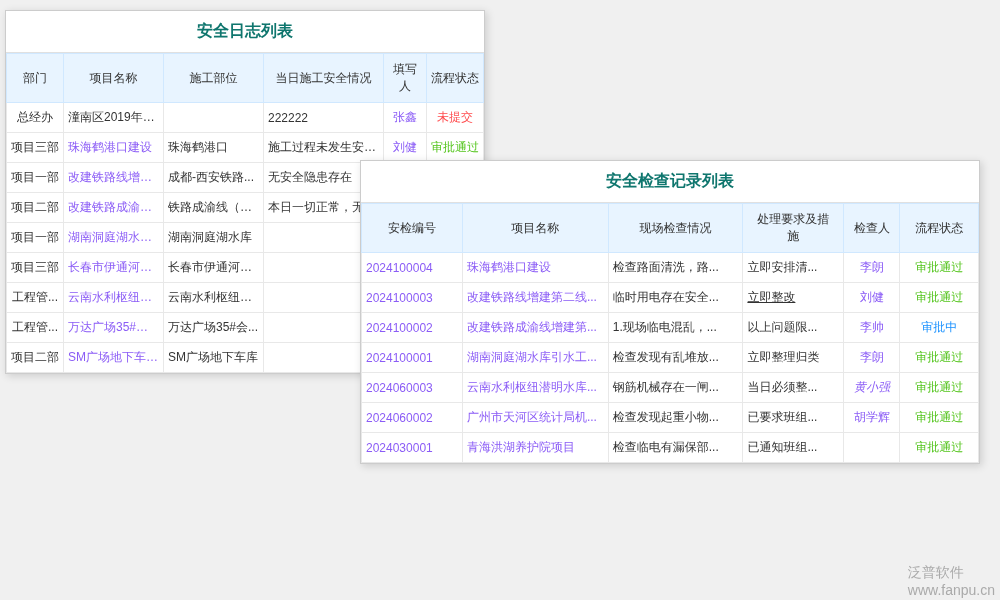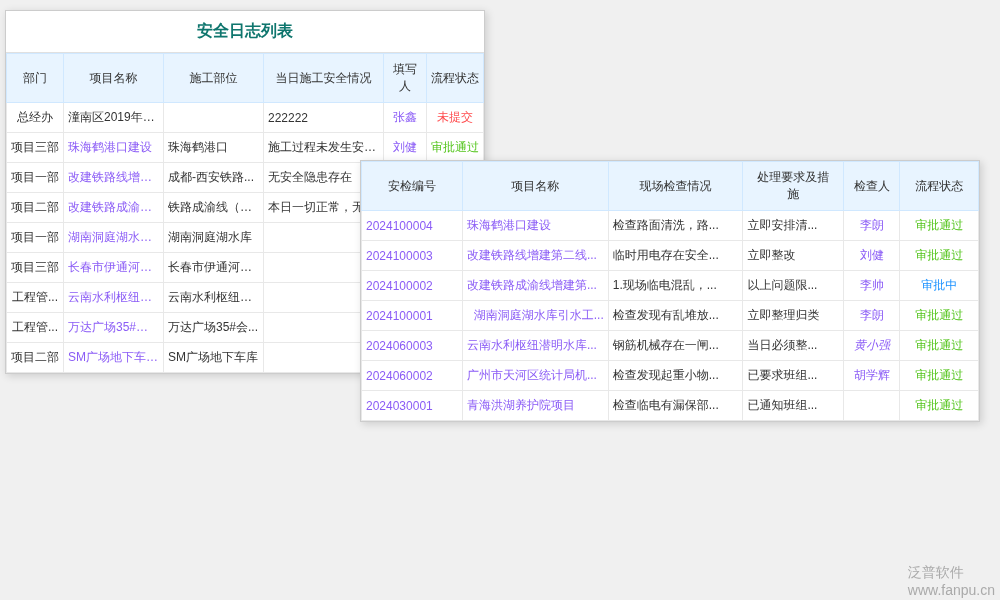--- a/index.html
+++ b/index.html
@@ -189,20 +189,21 @@
           <td style="max-width: 100px; overflow: hidden; text-overflow: ellipsis; white-space: nowrap; text-align: left;">SM广场地下车库</td>
           <td style="max-width: 120px; overflow: hidden; text-overflow: ellipsis; white-space: nowrap; text-align: left;"></td>
           <td></td>
           <td></td>
         </tr>
       </tbody>
   </table>
 </div>
 
 <div class="panel panel-right">
+  <div class="panel-title">安全检查记录列表</div>
   <table>
     <thead>
       <tr>
         <th style="width:90px">安检编号</th>
         <th style="width:130px">项目名称</th>
         <th style="width:120px">现场检查情况</th>
         <th style="width:90px">处理要求及措<br>施</th>
         <th style="width:50px">检查人</th>
         <th style="width:70px">流程状态</th>
       </tr>
@@ -213,35 +214,35 @@
           <td class="link-blue" style="overflow: hidden; text-overflow: ellipsis; white-space: nowrap; text-align: left;">珠海鹤港口建设</td>
           <td style="overflow: hidden; text-overflow: ellipsis; white-space: nowrap; text-align: left;">检查路面清洗，路...</td>
           <td style="overflow: hidden; text-overflow: ellipsis; white-space: nowrap; text-align: left;">立即安排清...</td>
           <td class="link-blue" style="overflow: hidden; text-overflow: ellipsis; white-space: nowrap;">李朗</td>
           <td class="status-approved" style="overflow: hidden; text-overflow: ellipsis; white-space: nowrap;">审批通过</td>
         </tr>
         <tr>
           <td class="link-blue" style="overflow: hidden; text-overflow: ellipsis; white-space: nowrap; text-align: left;">2024100003</td>
           <td class="link-blue" style="overflow: hidden; text-overflow: ellipsis; white-space: nowrap; text-align: left; margin-left: 36px;">改建铁路线增建第二线...</td>
           <td style="overflow: hidden; text-overflow: ellipsis; white-space: nowrap; text-align: left;">临时用电存在安全...</td>
-          <td style="overflow: hidden; text-overflow: ellipsis; white-space: nowrap; text-align: left;">立即整改</td>
+          <td style="overflow: hidden; text-overflow: ellipsis; white-space: nowrap; text-align: left; text-decoration: underline;">立即整改</td>
           <td class="link-blue" style="overflow: hidden; text-overflow: ellipsis; white-space: nowrap;">刘健</td>
           <td class="status-approved" style="overflow: hidden; text-overflow: ellipsis; white-space: nowrap;">审批通过</td>
         </tr>
         <tr>
           <td class="link-blue" style="overflow: hidden; text-overflow: ellipsis; white-space: nowrap; text-align: left;">2024100002</td>
           <td class="link-blue" style="overflow: hidden; text-overflow: ellipsis; white-space: nowrap; text-align: left;">改建铁路成渝线增建第...</td>
           <td style="overflow: hidden; text-overflow: ellipsis; white-space: nowrap; text-align: left;">1.现场临电混乱，...</td>
           <td style="overflow: hidden; text-overflow: ellipsis; white-space: nowrap; text-align: left;">以上问题限...</td>
           <td class="link-blue" style="overflow: hidden; text-overflow: ellipsis; white-space: nowrap;">李帅</td>
           <td class="status-reviewing" style="overflow: hidden; text-overflow: ellipsis; white-space: nowrap;">审批中</td>
         </tr>
         <tr>
           <td class="link-blue" style="overflow: hidden; text-overflow: ellipsis; white-space: nowrap; text-align: left;">2024100001</td>
-          <td class="link-blue" style="overflow: hidden; text-overflow: ellipsis; white-space: nowrap; text-align: right; margin-top: 35px;">湖南洞庭湖水库引水工...</td>
+          <td class="link-blue" style="overflow: hidden; text-overflow: ellipsis; white-space: nowrap; text-align: left; margin-top: 35px;">湖南洞庭湖水库引水工...</td>
           <td style="overflow: hidden; text-overflow: ellipsis; white-space: nowrap; text-align: left; margin-left: 48px;">检查发现有乱堆放...</td>
           <td style="overflow: hidden; text-overflow: ellipsis; white-space: nowrap; text-align: left;">立即整理归类</td>
           <td class="link-blue" style="overflow: hidden; text-overflow: ellipsis; white-space: nowrap;">李朗</td>
           <td class="status-approved" style="overflow: hidden; text-overflow: ellipsis; white-space: nowrap;">审批通过</td>
         </tr>
         <tr>
           <td class="link-blue" style="overflow: hidden; text-overflow: ellipsis; white-space: nowrap; text-align: left;">2024060003</td>
           <td class="link-blue" style="overflow: hidden; text-overflow: ellipsis; white-space: nowrap; text-align: left;">云南水利枢纽潜明水库...</td>
           <td style="overflow: hidden; text-overflow: ellipsis; white-space: nowrap; text-align: left;">钢筋机械存在一闸...</td>
           <td style="overflow: hidden; text-overflow: ellipsis; white-space: nowrap; text-align: left;">当日必须整...</td>

